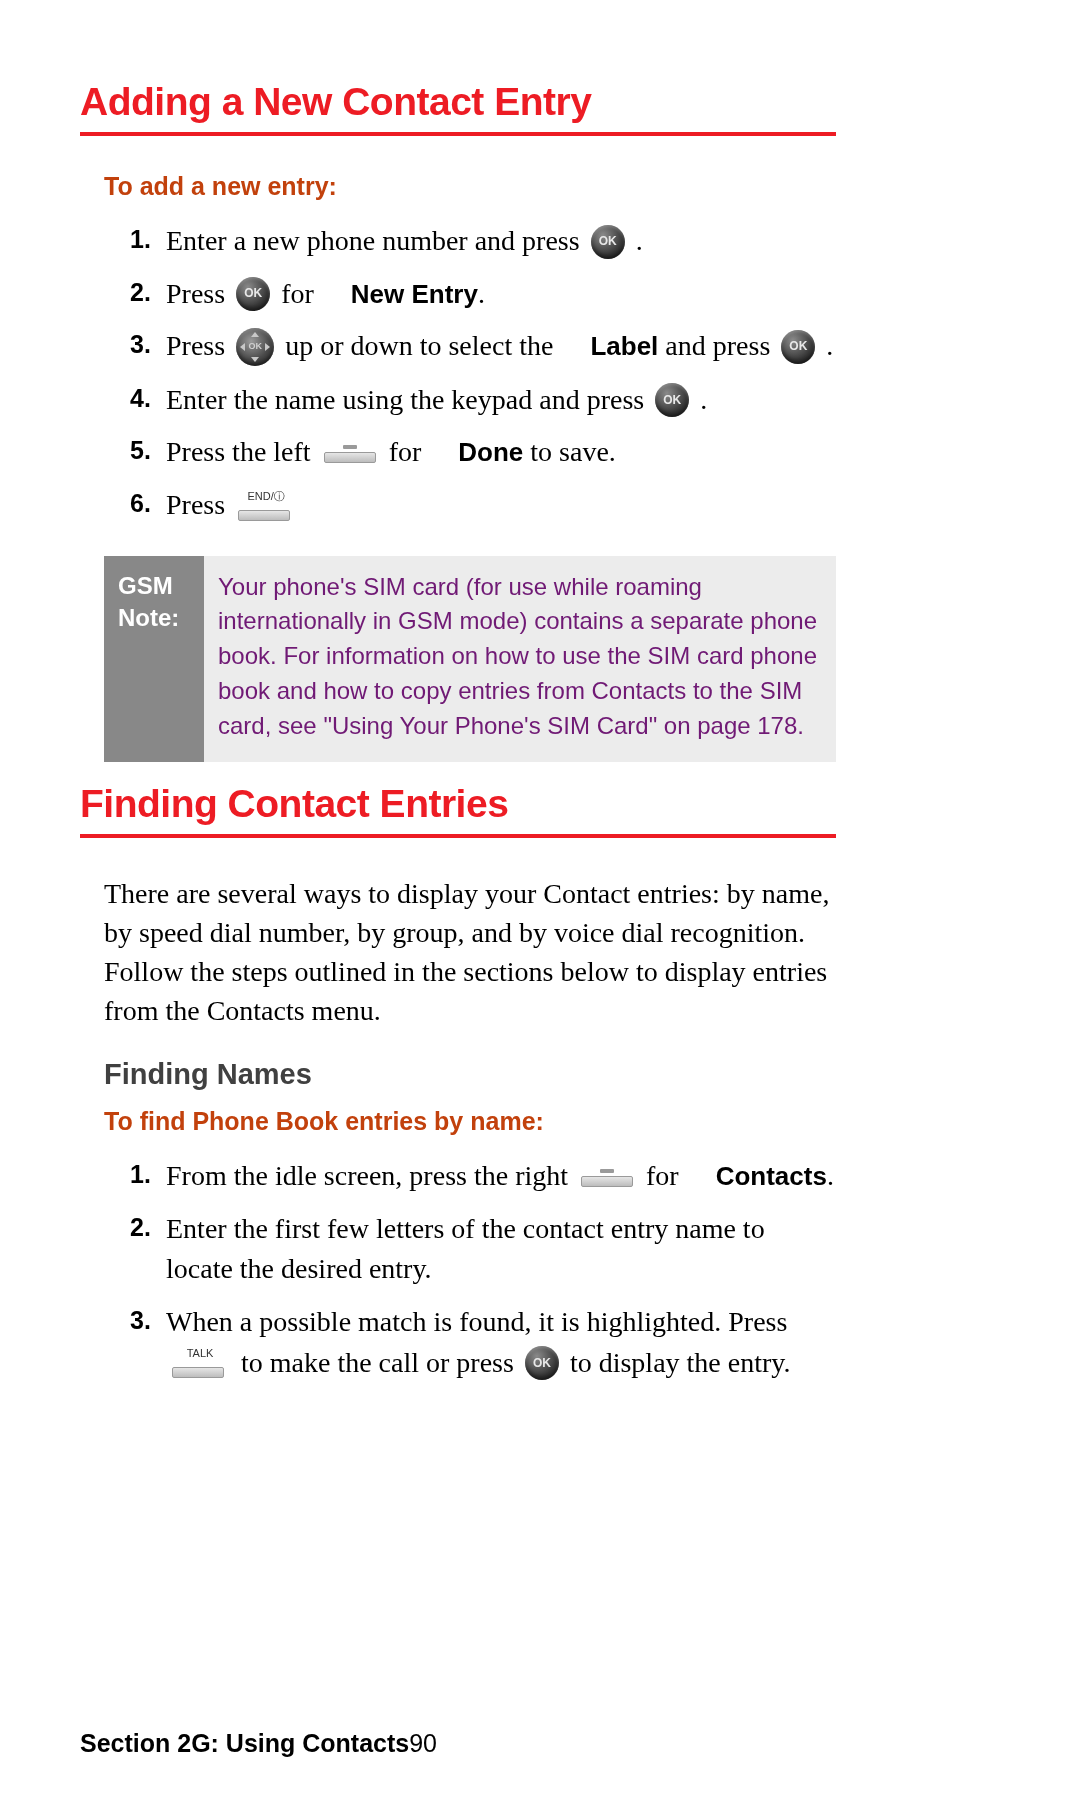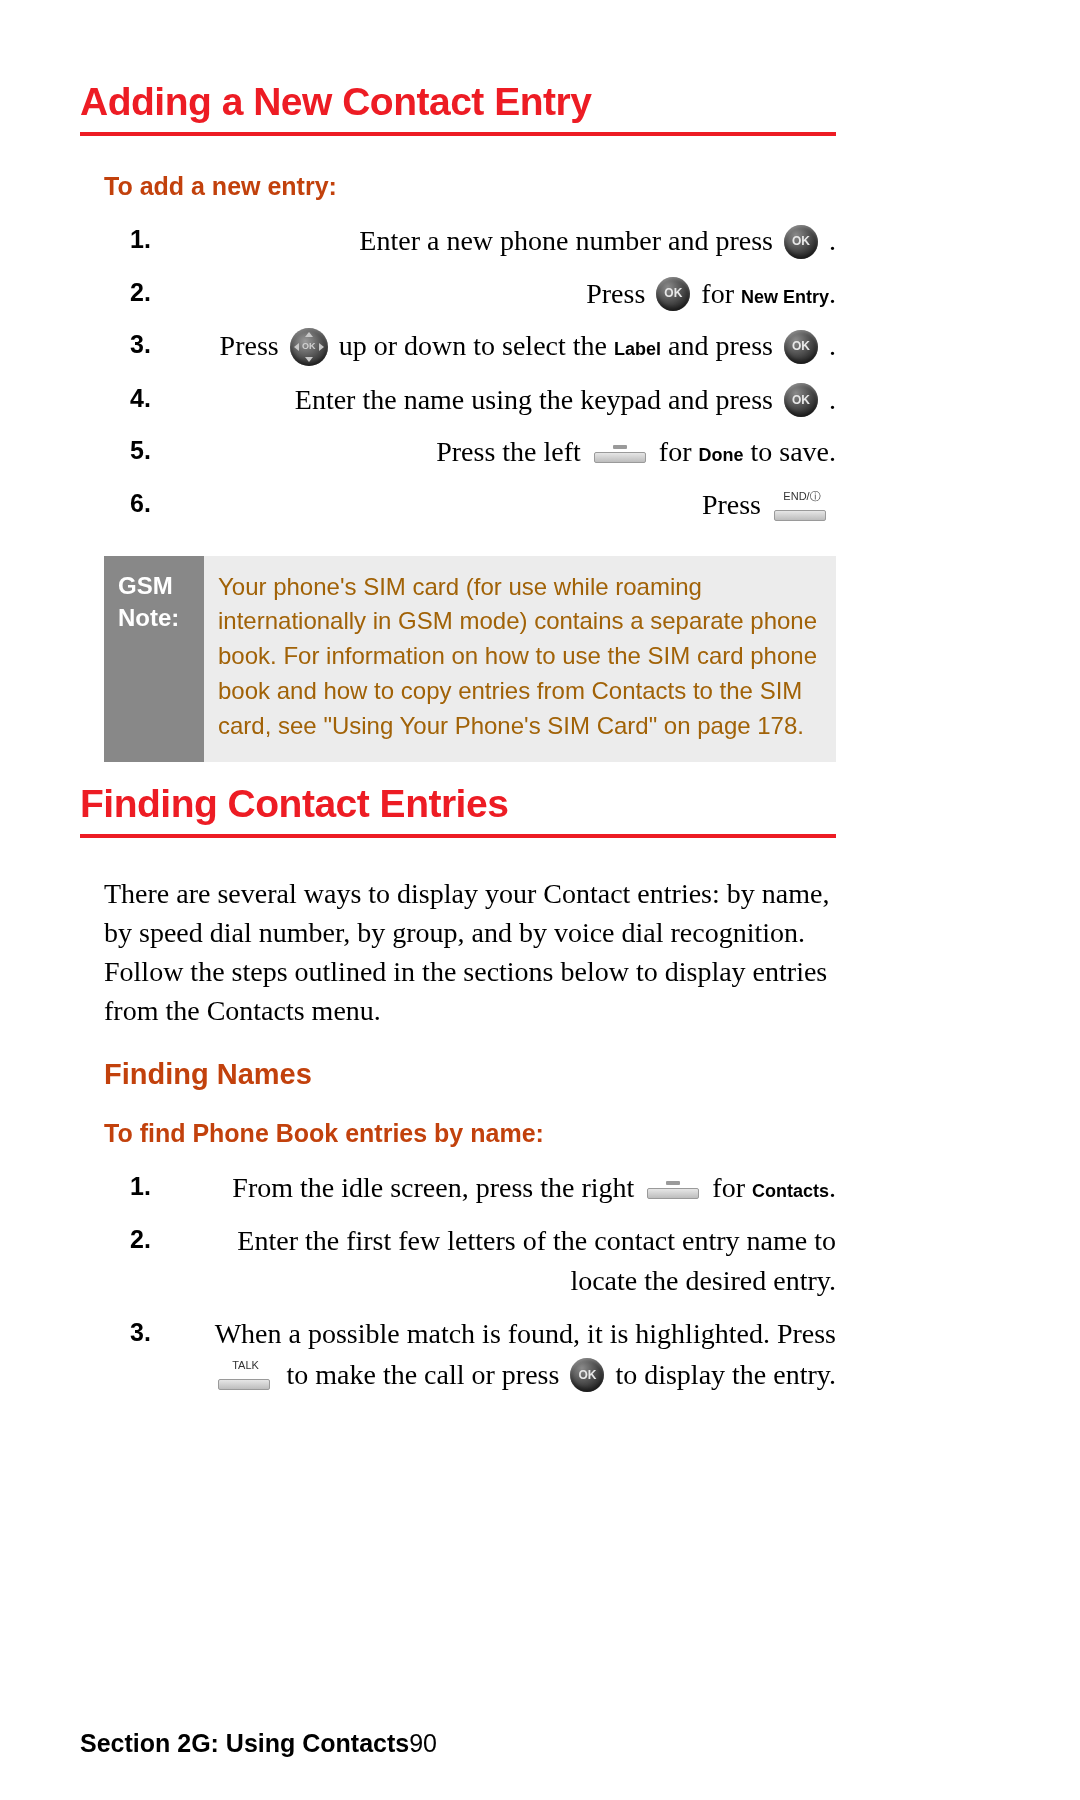--- a/index.html
+++ b/index.html
@@ -41,22 +41,22 @@
     margin-bottom: 12px;
     padding-left: 26px;
   }
   ol.steps > li .num {
     font-family: Arial, Helvetica, sans-serif;
     font-weight: 700;
     font-size: 25px;
     width: 36px;
     flex: 0 0 36px;
   }
-  ol.steps > li .txt { flex: 1 1 auto; text-align: right; }
-  .bold-sans { font-family: Arial, Helvetica, sans-serif; font-weight: 700; font-size: 18px; }
+  ol.steps > li .txt { flex: 1 1 auto; }
+  .bold-sans { font-family: Arial, Helvetica, sans-serif; font-weight: 700; font-size: 26px; margin-left: 30px; }
 
   .btn-ok {
     display: inline-flex; align-items: center; justify-content: center;
     width: 34px; height: 34px; border-radius: 50%;
     background: radial-gradient(circle at 35% 30%, #8a8a8a, #3a3a3a 60%, #1c1c1c);
     color: #e8e8e8; font-family: Arial, sans-serif; font-size: 12px; font-weight: 700;
     vertical-align: middle; margin: 0 4px; position: relative; top: -2px;
     box-shadow: inset 0 2px 3px rgba(255,255,255,0.25), inset 0 -3px 4px rgba(0,0,0,0.5);
   }
   .btn-nav {
@@ -101,25 +101,25 @@
   .btn-soft.end .label::after { content:""; }
 
   .note-box {
     display:flex; margin: 8px 0 20px 24px; background:#ececec;
     font-family: Arial, Helvetica, sans-serif; font-size:24px; line-height:1.45;
   }
   .note-box .label {
     flex: 0 0 100px; background:#888; color:#fff; font-weight:700;
     padding:14px 14px; font-size:24px; line-height:1.35;
   }
-  .note-box .body { flex:1 1 auto; padding:14px 16px 18px 14px; color:#a16207; }
+  .note-box .body { flex:1 1 auto; padding:14px 16px 18px 14px; color:#701a75; }
 
   .h3 {
     font-family: Arial, Helvetica, sans-serif; font-weight:800;
-    font-size:29px; margin: 0 0 28px 24px; color:#c2410c;
+    font-size:29px; margin: 0 0 16px 24px; color:#404040;
   }
 
   .footer {
     position:absolute; left:80px; right:80px; bottom:42px;
     display:flex; align-items:baseline;
     font-family: Arial, Helvetica, sans-serif; font-weight:700; font-size:25px;
   }
   .footer .pg { font-weight:400; }
   .sp2 { margin-top: 10px; }
 </style>

